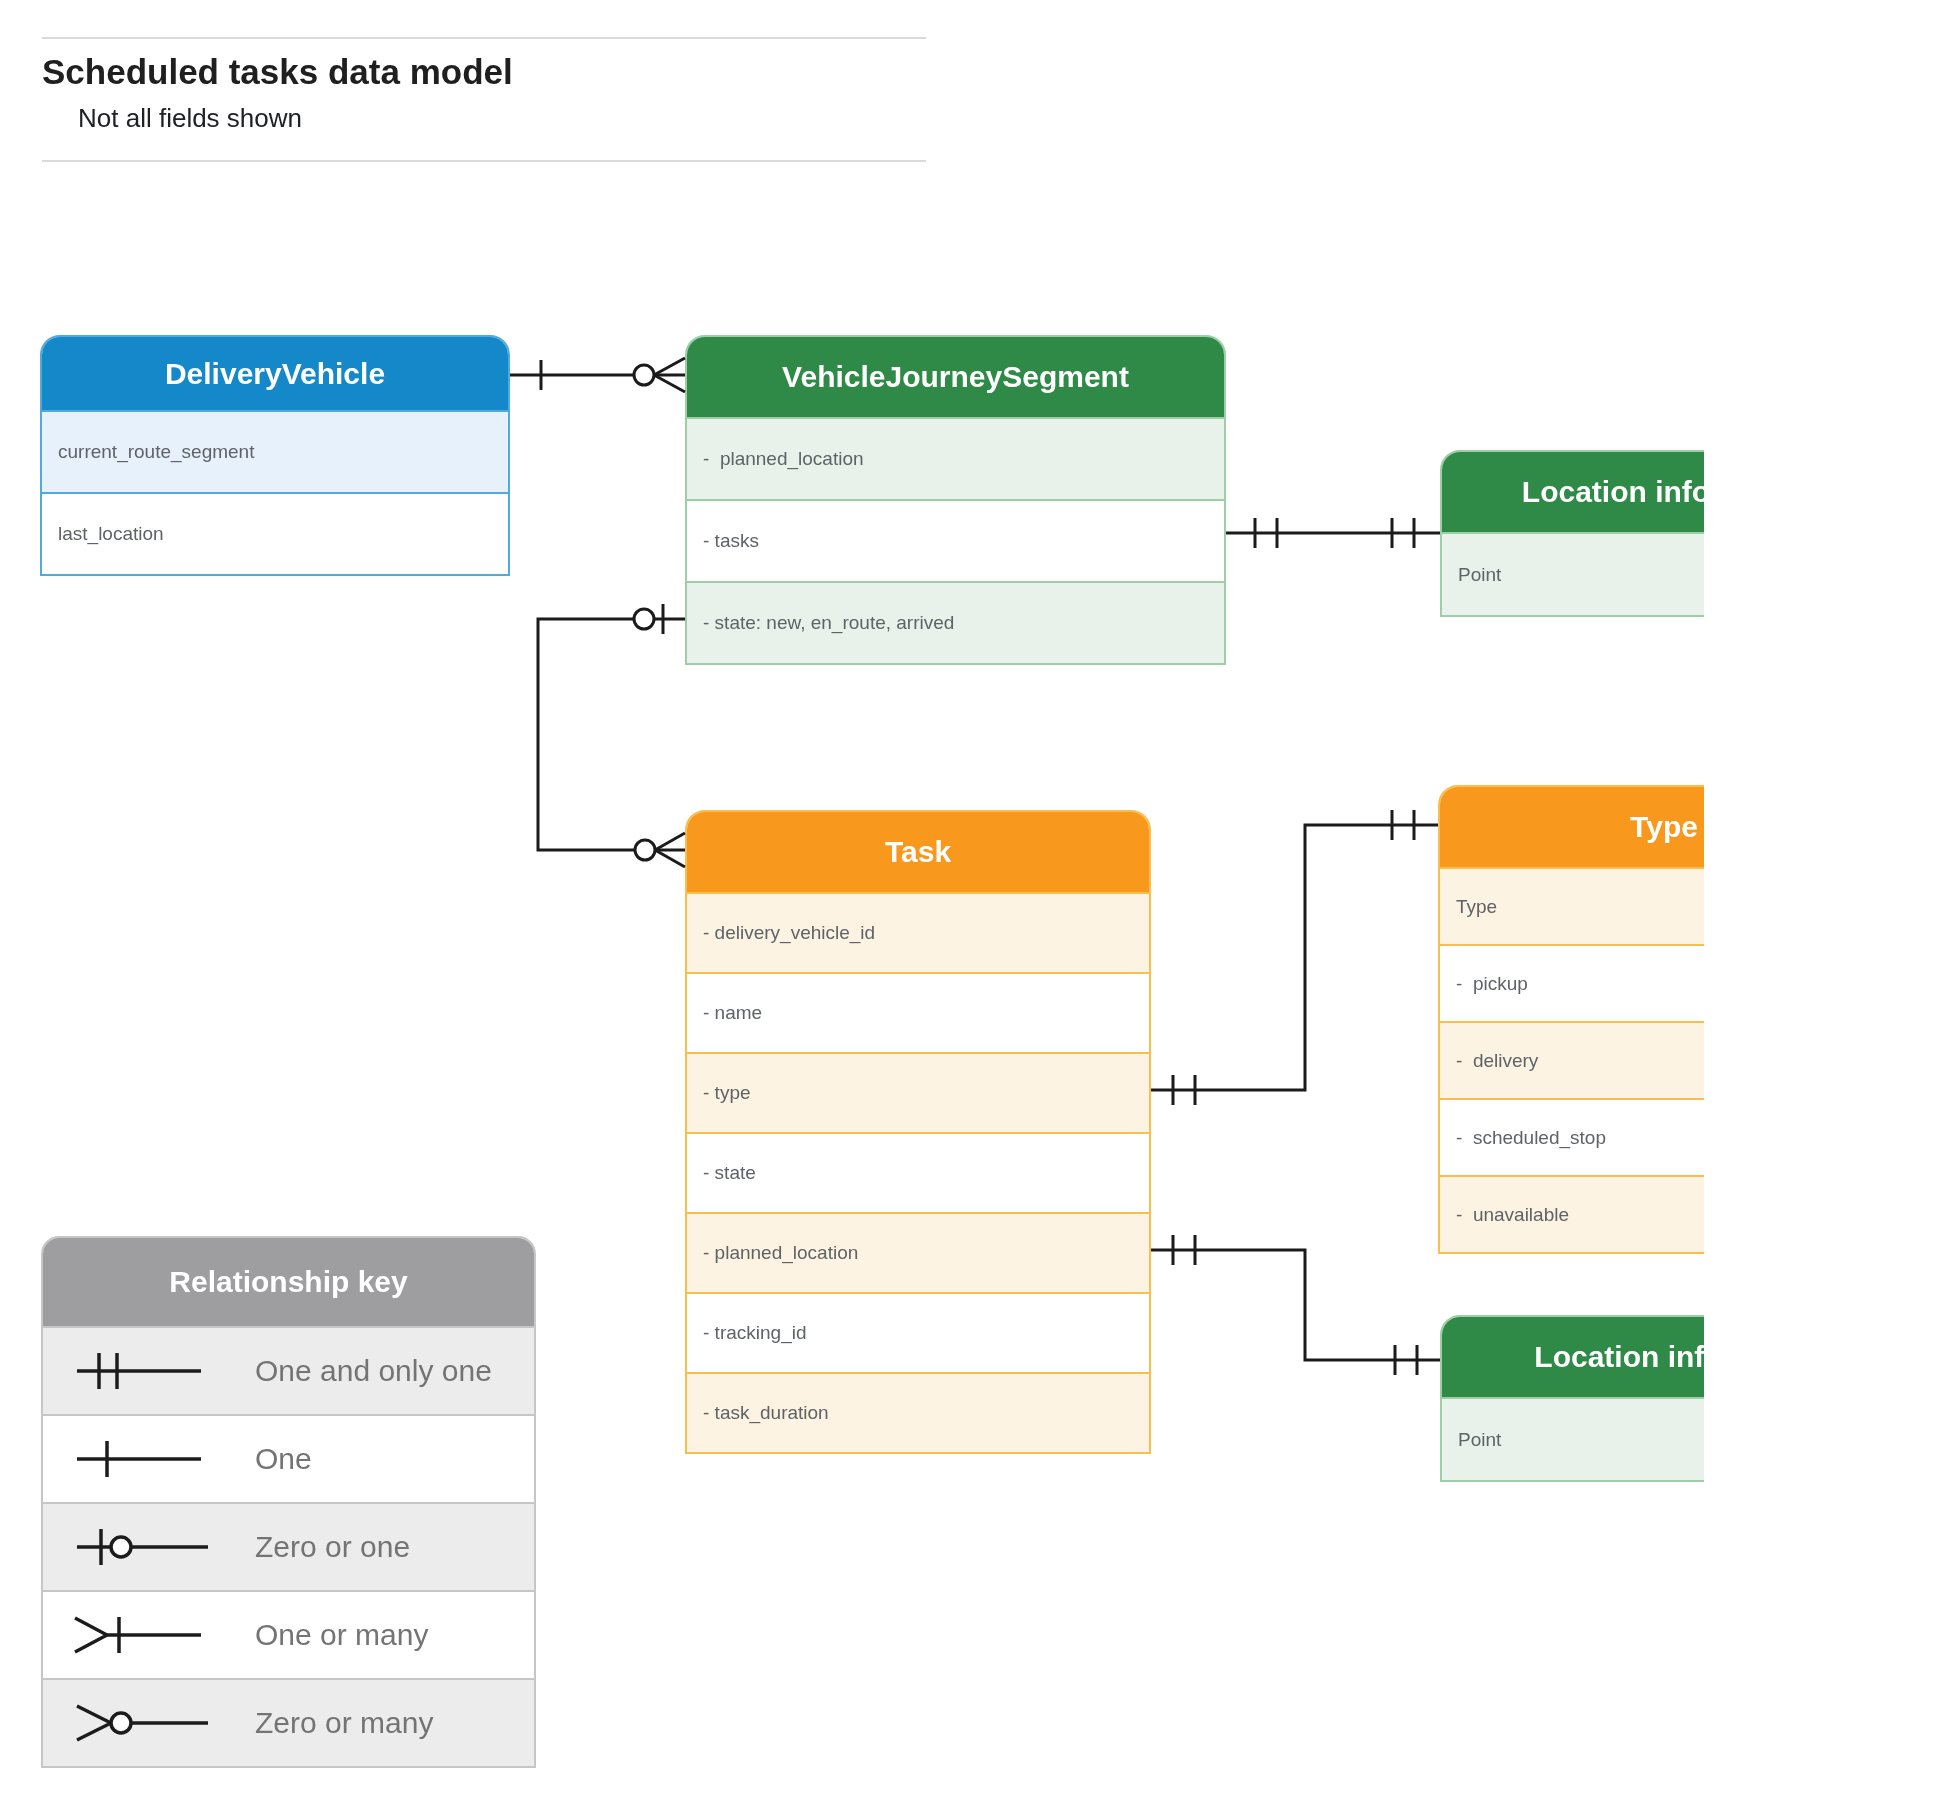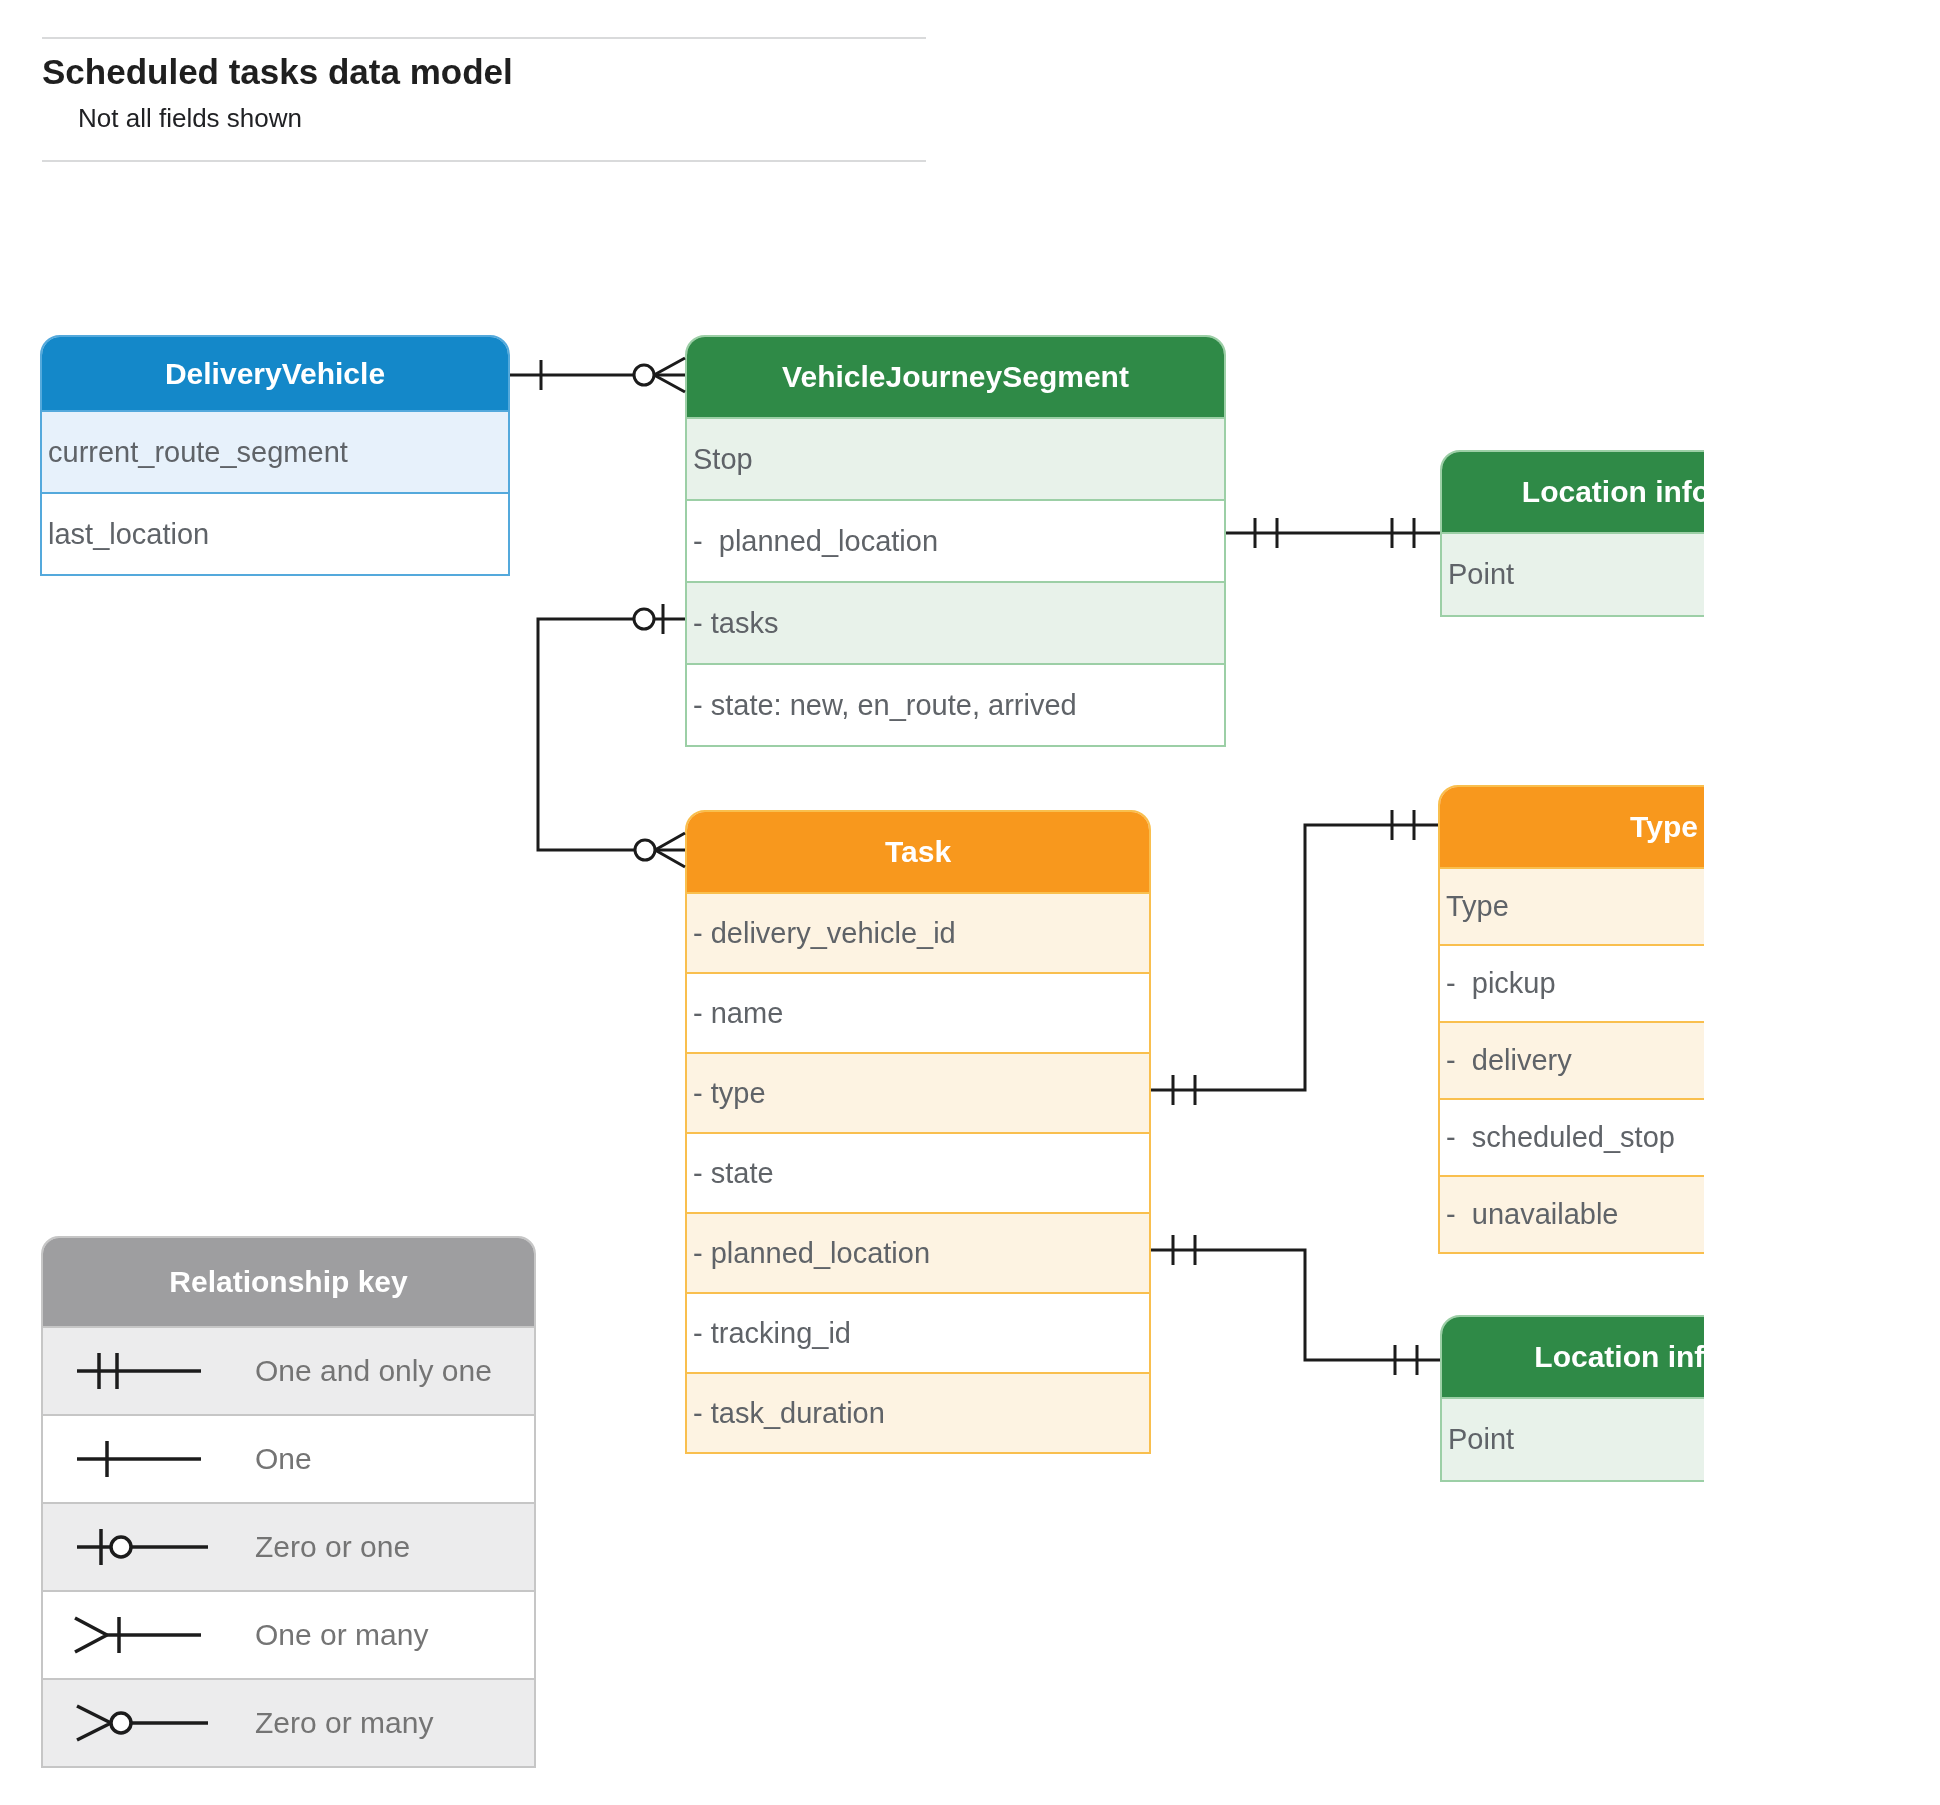--- a/index.html
+++ b/index.html
@@ -12,21 +12,21 @@
   .page-subtitle{position:absolute;left:42px;top:103px;font-size:26px;color:#202124;margin-left:36px;}
 
   
   .scheme-blue  {--hd:var(--blue-header);  --light:var(--blue-light);  --b:var(--blue-border);}
   .scheme-green {--hd:var(--green-header); --light:var(--green-light); --b:var(--green-border);}
   .scheme-orange{--hd:var(--orange-header);--light:var(--orange-light);--b:var(--orange-border);}
   .scheme-gray  {--hd:var(--gray-header);  --light:var(--gray-light);  --b:var(--gray-border);}
 
   .entity{position:absolute;border:2px solid var(--b);border-radius:20px 20px 0 0;overflow:hidden;background:#fff;z-index:2;box-sizing:border-box;}
   .ehead{height:var(--hh,80px);background:var(--hd);color:#ffffff;font-weight:bold;font-size:30px;display:flex;align-items:center;justify-content:center;}
-  .row{height:var(--rh,82px);display:flex;align-items:center;padding-left:6px;font-size:29px;color:#5f6368;border-top:2px solid var(--b);white-space:pre;box-sizing:border-box;}
+  .row{height:var(--rh,82px);display:flex;align-items:center;padding-left:16px;font-size:19px;color:#5f6368;border-top:2px solid var(--b);white-space:pre;box-sizing:border-box;}
   .row:nth-child(odd){background:var(--light);}
   .row:nth-child(even){background:#ffffff;}
 
   
   .legend .lrow{height:var(--rh,88px);display:flex;align-items:center;padding-left:20px;border-top:2px solid var(--b);box-sizing:border-box;}
   .legend .lrow:nth-child(odd){background:var(--light);}
   .legend .lrow:nth-child(even){background:#ffffff;}
   .legend .lsym{width:160px;height:88px;flex:0 0 auto;}
   .legend .lsym svg{width:160px;height:88px;display:block;}
   .legend .llabel{margin-left:32px;font-size:30px;color:#747474;text-align:right;}
@@ -52,21 +52,20 @@
     <div class="ehead">DeliveryVehicle</div>
     <div>
         <div class="row">current_route_segment</div>
         <div class="row">last_location</div>
       </div>
   </div>
 
   <div class="entity scheme-green" style="left:685px;top:335px;width:541px;--hh:80px;--rh:82px;">
     <div class="ehead">VehicleJourneySegment</div>
     <div>
-        <div class="row">Stop</div>
         <div class="row">-  planned_location</div>
         <div class="row">- tasks</div>
         <div class="row">- state: new, en_route, arrived</div>
       </div>
   </div>
 
   <div class="entity scheme-green" style="left:1440px;top:450px;width:352px;--hh:80px;--rh:83px;">
     <div class="ehead">Location info</div>
     <div>
         <div class="row">Point</div>

